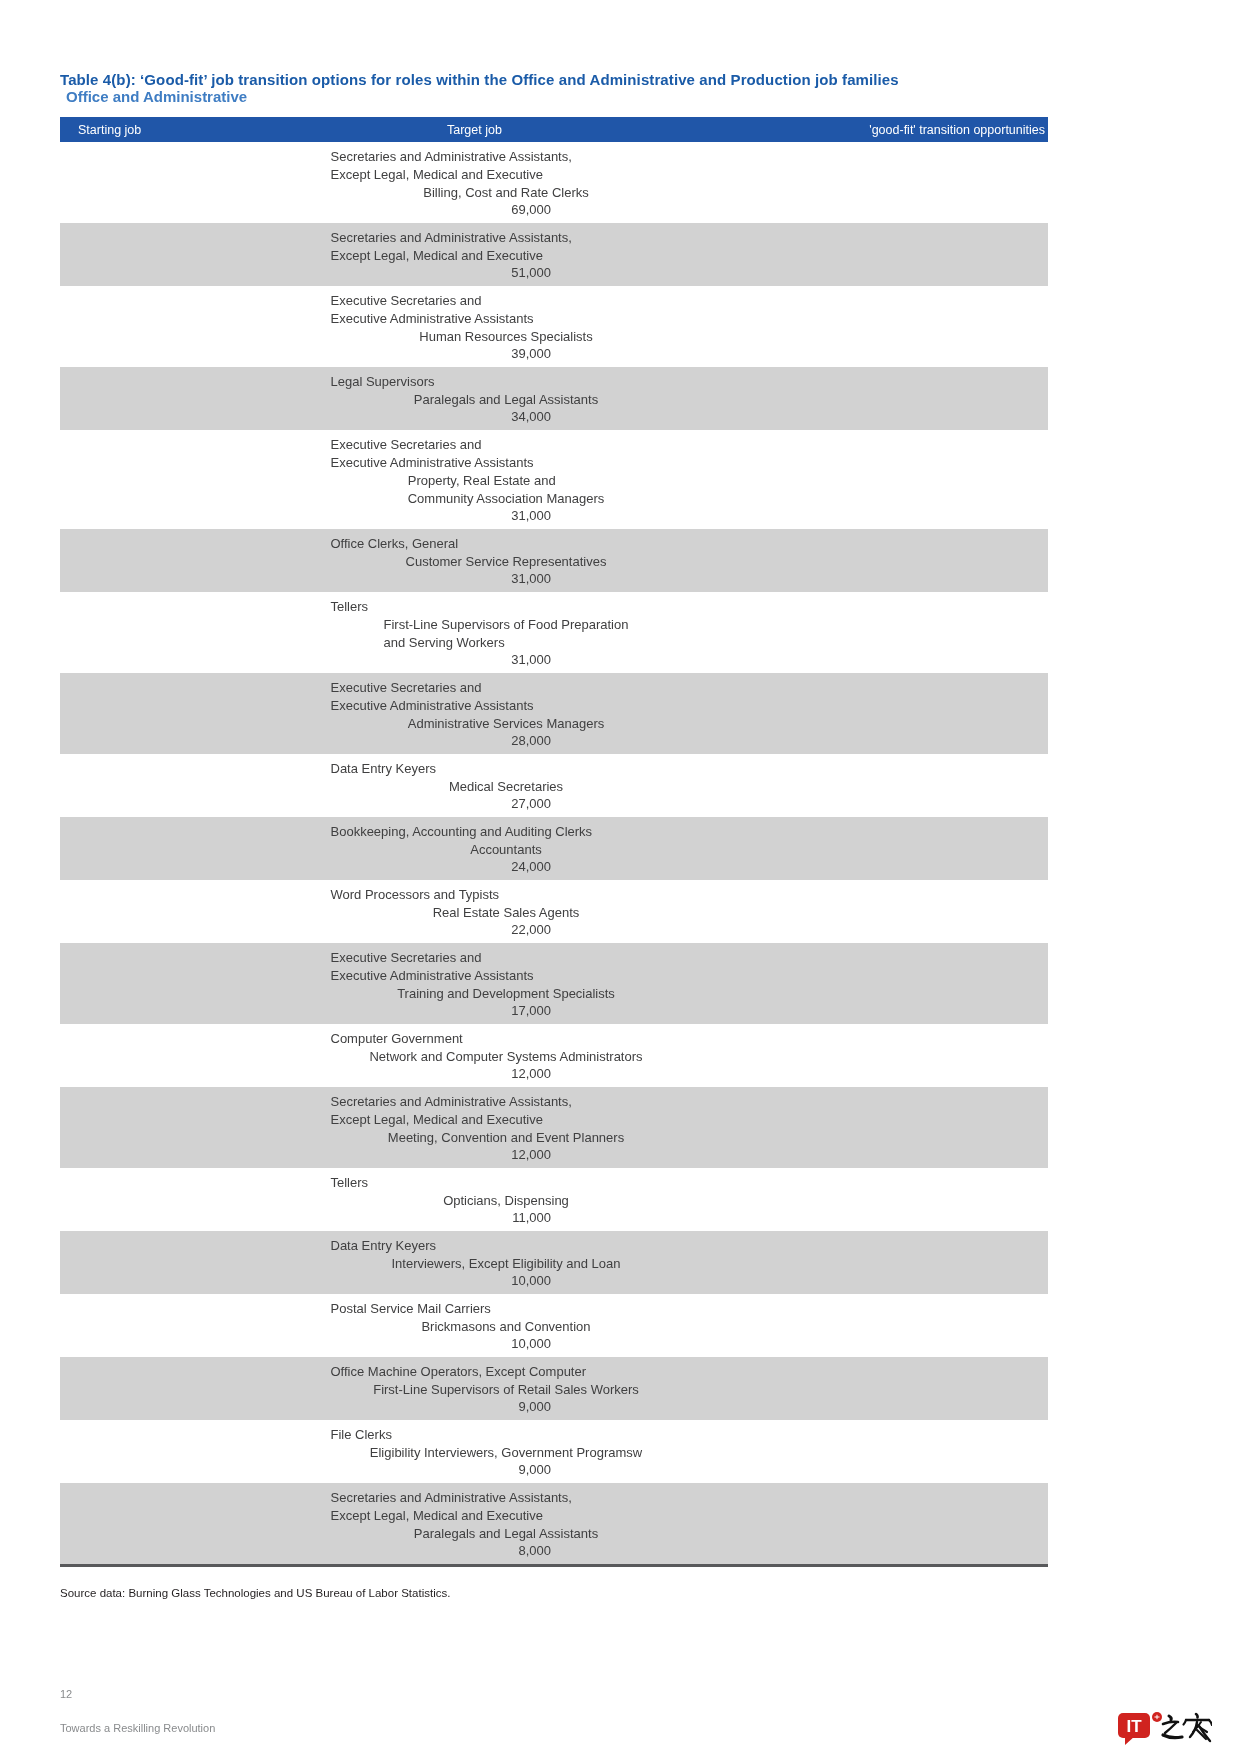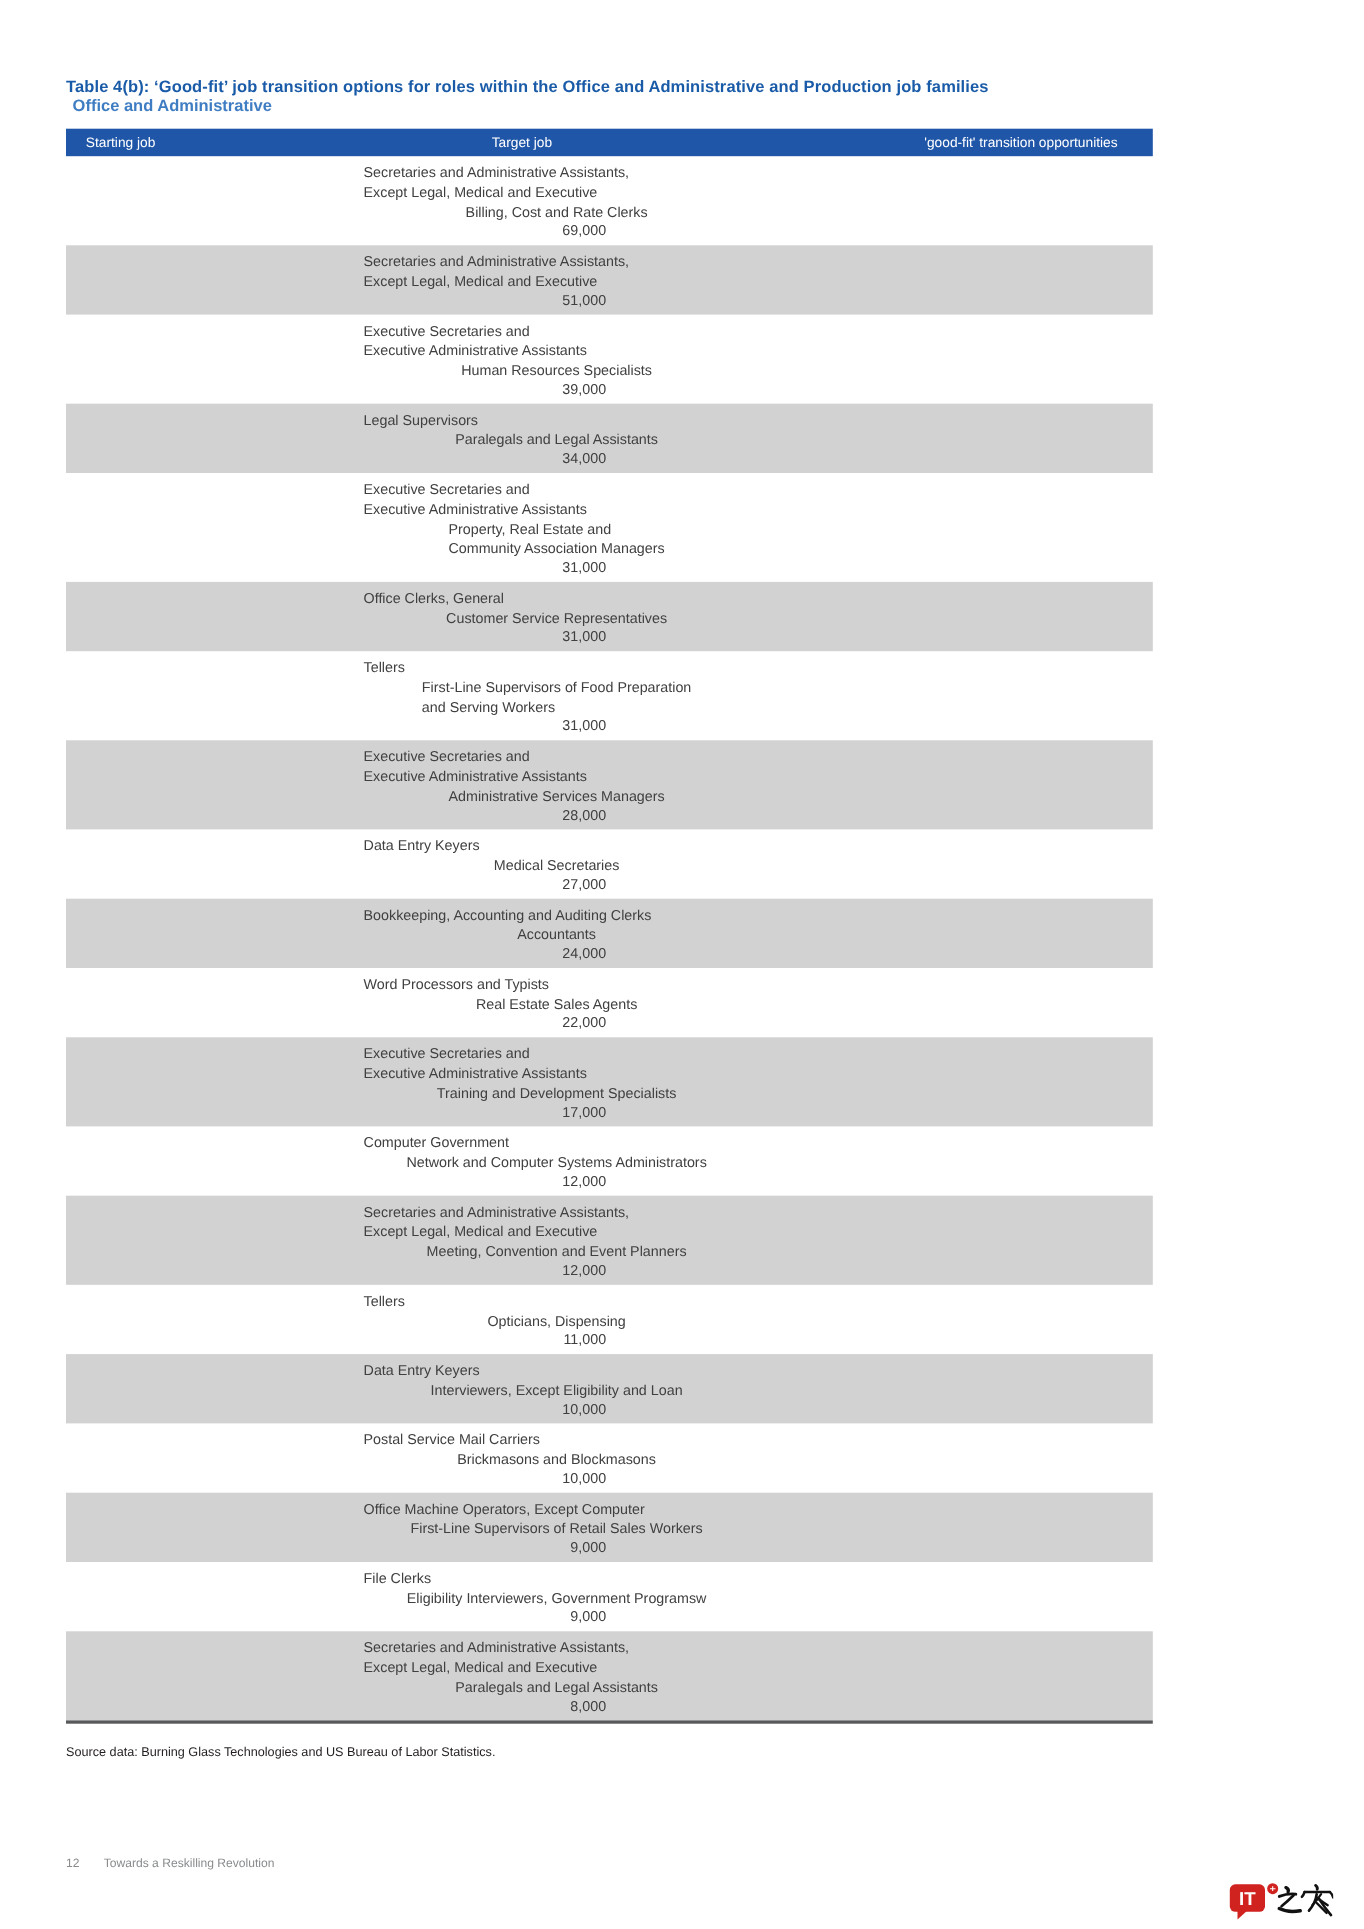--- a/index.html
+++ b/index.html
@@ -18,21 +18,21 @@
   .section-subtitle {
     margin-top:0; padding-left:6px;
     color:var(--subtitle-color,#3F7DC3);
     font-size:15px; font-weight:bold;
   }
 
   .table { margin-top:12px; width:100%; }
   .thead {
     display:flex; align-items:center; height:25px;
     background:var(--header-bg,#2056A8); color:#ffffff;
-    font-size:12.5px; padding:0 32px 0 18px;
+    font-size:12.5px; padding:0 3px 0 18px;
   }
   .th-start { width:369px; }
   .th-target { }
   .th-value { margin-left:auto; text-align:right; }
 
   .trow {
     display:flex; align-items:center; min-height:53px;
     padding:6px 96px 6px 18px;
     font-size:13px; color:#404041;flex-direction:column;
   }
@@ -42,21 +42,21 @@
   .cell-value { width:72px; text-align:right; }
 
   .table-bottom-rule { height:3px; background:#58595B; }
 
   .source-note { margin-top:20px; font-size:11.5px; color:#231F20; }
   .source-note .lbl { font-weight:normal; }
 
   .footer {
     position:absolute; left:60px; top:1688px;
     display:flex; align-items:baseline; gap:22px;
-    font-size:11px; color:#898B8D;
+    font-size:11px; color:#898B8D;flex-direction:column;
   }
 
   .logo { position:absolute; right:28px; top:1708px; width:96px; height:38px; }
 </style>
 </head>
 <body>
 
 <div class="content">
   <div class="doc-title">Table 4(b): ‘Good-fit’ job transition options for roles within the Office and Administrative and Production job families</div>
   <div class="section-subtitle">Office and Administrative</div>
@@ -167,21 +167,21 @@
   </div>
 
   <div class="trow">
     <div class="cell-start">Data Entry Keyers</div>
     <div class="cell-target">Interviewers, Except Eligibility and Loan</div>
     <div class="cell-value">10,000</div>
   </div>
 
   <div class="trow">
     <div class="cell-start">Postal Service Mail Carriers</div>
-    <div class="cell-target">Brickmasons and Blockmasons</div>
+    <div class="cell-target">Brickmasons and Convention</div>
     <div class="cell-value">10,000</div>
   </div>
 
   <div class="trow">
     <div class="cell-start">Office Machine Operators, Except Computer</div>
     <div class="cell-target">First-Line Supervisors of Retail Sales Workers</div>
     <div class="cell-value">9,000</div>
   </div>
 
   <div class="trow">

